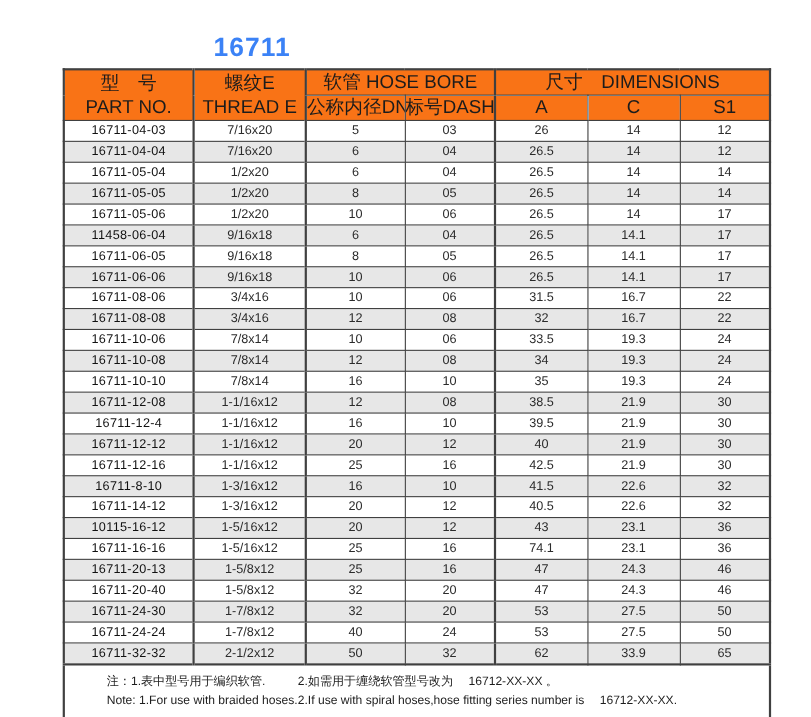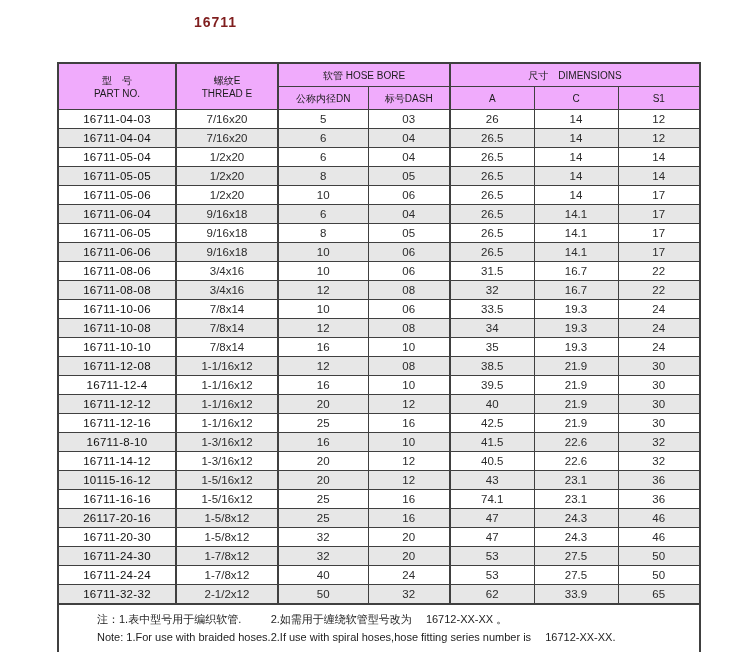--- a/index.html
+++ b/index.html
@@ -11,47 +11,47 @@
   .page {
     position: relative;
     width: 737px;
     height: 652px;
     background: #ffffff;
     overflow: hidden;
   }
   .title {
     position: absolute;
     left: 194px;
-    top: 14px;
-    font-size: 14px;
+    top: 30px;
+    font-size: 24px;
     font-weight: bold;
-    color: #7f1d1d;
+    color: #3b82f6;
     letter-spacing: 1px;
   }
   table.spec-table {
     position: absolute;
     left: 57px;
     top: 62px;
     width: 642px;
     border-collapse: collapse;
     table-layout: fixed;
     border: 2px solid #404040;
   }
   .spec-table th, .spec-table td {
     border: 1px solid #404040;
     text-align: center;
     vertical-align: middle;
     padding: 0;
     overflow: hidden;
     white-space: nowrap;
   }
   .spec-table thead th {
-    background: #f0abfc;
+    background: #f97316;
     font-weight: normal;
-    font-size: 10px;
+    font-size: 17px;
     color: #1c1c1c;
     height: 22px;
     line-height: 1.3;
   }
   .spec-table thead tr.group-row th { height: 22px; }
   .spec-table tbody td {
     font-size: 11.5px;
     color: #2b2b2b;
     height: 18px;
     background: #ffffff;
@@ -157,21 +157,21 @@
         <tr>
           <td class="part">16711-05-06</td>
           <td class="sep-l">1/2x20</td>
           <td class="sep-l">10</td>
           <td>06</td>
           <td class="sep-l">26.5</td>
           <td>14</td>
           <td>17</td>
         </tr>
         <tr class="striped">
-          <td class="part">16711-06-04</td>
+          <td class="part">11458-06-04</td>
           <td class="sep-l">9/16x18</td>
           <td class="sep-l">6</td>
           <td>04</td>
           <td class="sep-l">26.5</td>
           <td>14.1</td>
           <td>17</td>
         </tr>
         <tr>
           <td class="part">16711-06-05</td>
           <td class="sep-l">9/16x18</td>
@@ -301,30 +301,30 @@
         <tr>
           <td class="part">16711-16-16</td>
           <td class="sep-l">1-5/16x12</td>
           <td class="sep-l">25</td>
           <td>16</td>
           <td class="sep-l">74.1</td>
           <td>23.1</td>
           <td>36</td>
         </tr>
         <tr class="striped">
-          <td class="part">26117-20-16</td>
+          <td class="part">16711-20-13</td>
           <td class="sep-l">1-5/8x12</td>
           <td class="sep-l">25</td>
           <td>16</td>
           <td class="sep-l">47</td>
           <td>24.3</td>
           <td>46</td>
         </tr>
         <tr>
-          <td class="part">16711-20-30</td>
+          <td class="part">16711-20-40</td>
           <td class="sep-l">1-5/8x12</td>
           <td class="sep-l">32</td>
           <td>20</td>
           <td class="sep-l">47</td>
           <td>24.3</td>
           <td>46</td>
         </tr>
         <tr class="striped">
           <td class="part">16711-24-30</td>
           <td class="sep-l">1-7/8x12</td>

